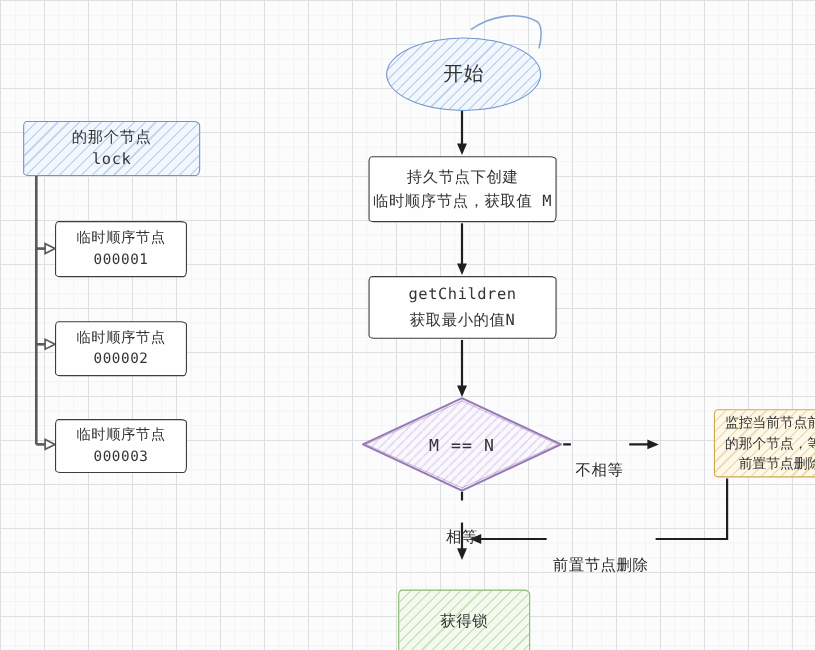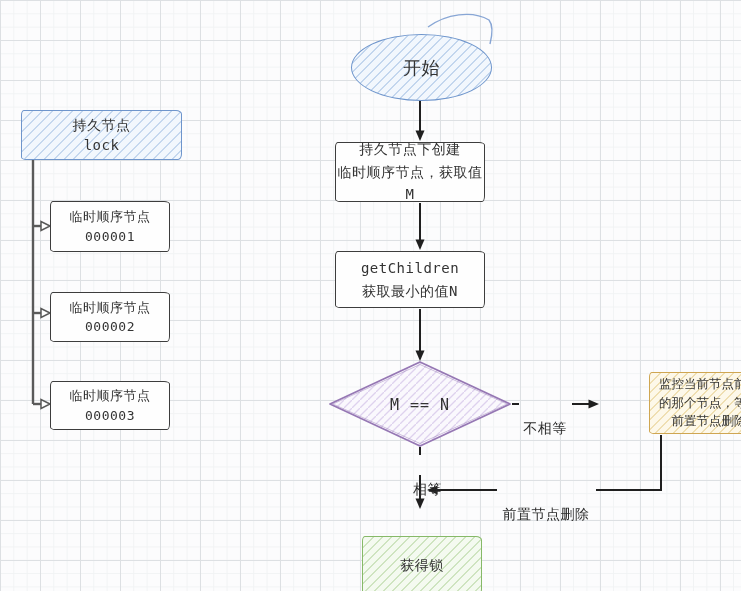--- a/index.html
+++ b/index.html
@@ -46,21 +46,21 @@
     font-size:14px;line-height:1.45;
   }
   .childnode{
     left:50px;width:120px;
     border:1.7px solid var(--node,#3d3d3d);
     border-radius:3px 6px 3px 5px/5px 3px 6px 3px;
     background:#fefefe;
     font-size:13px;line-height:1.5;
   }
   .procbox{
-    left:335px;width:150px;
+    left:335px;width:171px;
     border:1.8px solid var(--node,#3d3d3d);
     border-radius:3px 6px 3px 5px/5px 3px 6px 3px;
     background:#fefefe;
     font-size:14px;line-height:1.6;
   }
   .decision-label{
     left:370px;top:394px;width:100px;z-index:3;
     font-size:15px;letter-spacing:1px;
   }
   .watchbox{
@@ -78,21 +78,21 @@
     background-color:#f4faf0;
     background-image:repeating-linear-gradient(135deg, rgba(150,195,120,.40) 0 1.4px, transparent 1.4px 6.5px);
     font-size:14px;
   }
   .edge-label{
     position:absolute;z-index:3;
     font-size:14px;color:#2b2b2b;text-align:center;
     letter-spacing:.5px;line-height:18px;margin-top:24px;
   }
   .lbl-not-equal{left:517px;top:395px;width:56px;}
-  .lbl-equal{left:398px;top:456px;width:44px;text-align:right;}
+  .lbl-equal{left:398px;top:456px;width:44px;}
   .lbl-pred{left:495px;top:481px;width:102px;}
 </style>
 </head>
 <body>
 
 <div class="canvas">
 
   <svg class="connectors" width="741" height="591" viewBox="0 0 741 591">
     <defs>
       <pattern id="hatchPurple" patternUnits="userSpaceOnUse" width="8" height="8">
@@ -136,21 +136,21 @@
       <polygon points="50,313 41,308.5 41,317.5"></polygon>
       <polygon points="50,404 41,399.5 41,408.5"></polygon>
     </g>
   </svg>
 
   <div class="shape ellipse">
     <span>开始</span>
   </div>
 
   <div class="shape lockbox">
-    <span>持久节点
+    <span>的那个节点
 lock</span>
   </div>
 
   <div class="shape childnode" style="top:201px;height:51px">
     <span>临时顺序节点
 000001</span>
   </div>
   <div class="shape childnode" style="top:292px;height:50px">
     <span>临时顺序节点
 000002</span>

